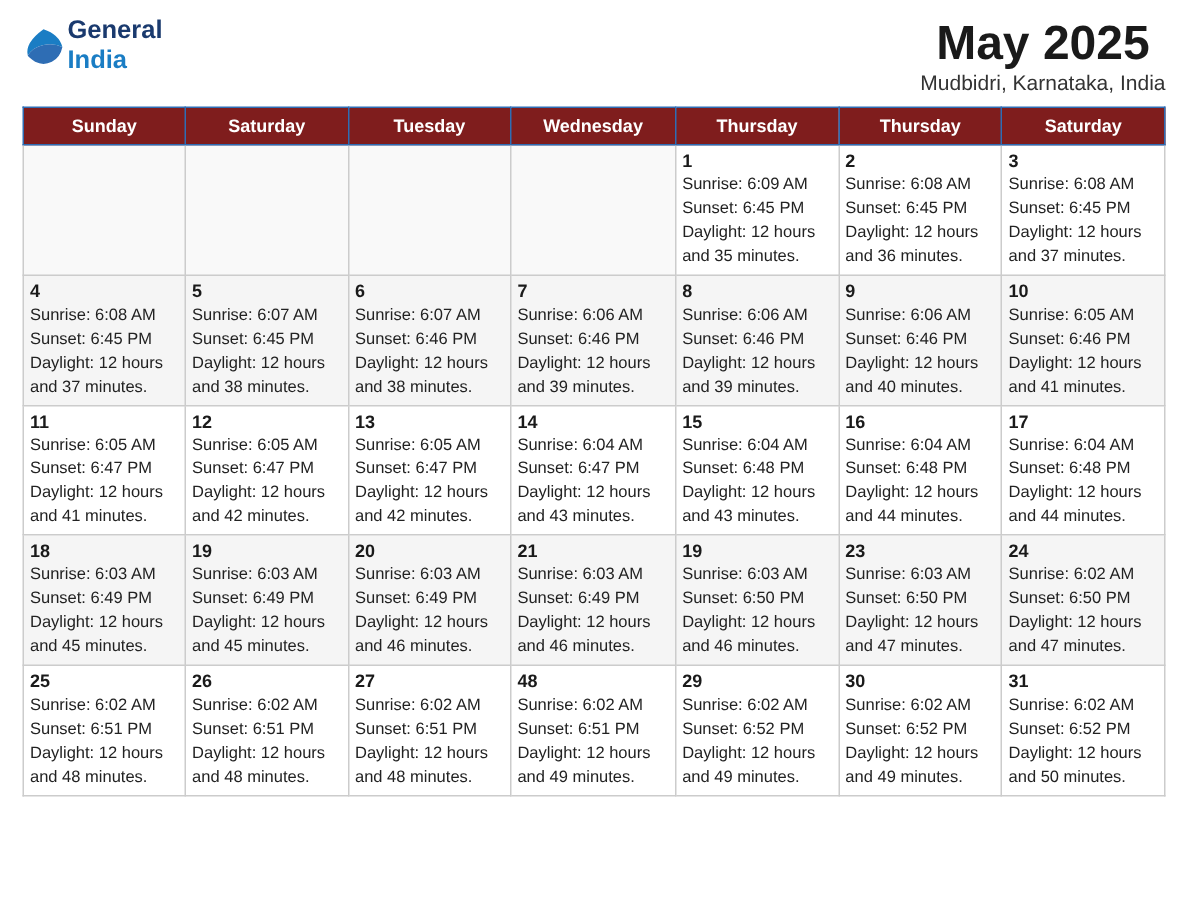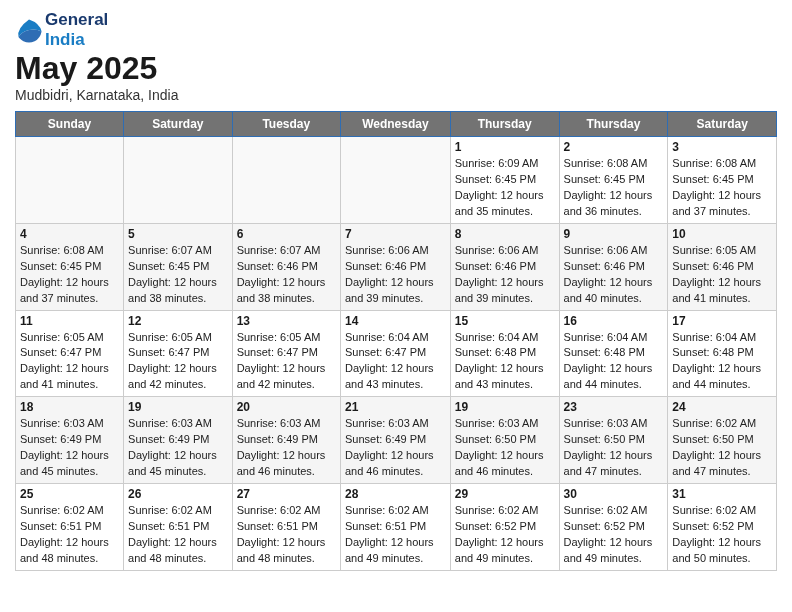--- a/index.html
+++ b/index.html
@@ -11,50 +11,49 @@
     }
     .page {
       width: 792px;
       padding: 10px 15px;
     }
     .header {
       display: flex;
       justify-content: space-between;
       align-items: flex-start;
       margin-bottom: 8px;
-      flex-direction: column;
     }
     .logo {
       display: flex;
       align-items: center;
     }
     .logo-icon {
       width: 28px;
       height: 28px;
       margin-right: 2px;
     }
     .title-block {
-      text-align: left;
+      text-align: center;
     }
     .month-title {
       font-size: 32px;
       font-weight: bold;
       color: #1a1a1a;
     }
     .location {
       font-size: 14px;
       color: #333;
     }
     .calendar-table {
       width: 100%;
       border-collapse: collapse;
       font-size: 11px;
     }
     .calendar-table th {
-      background-color: #737373;
+      background-color: #7f1d1d;
       color: white;
       text-align: center;
       padding: 5px 3px;
       font-size: 12px;
       font-weight: bold;
       border: 1px solid #2e6db4;
     }
     .calendar-table td {
       border: 1px solid #ccc;
       vertical-align: top;
@@ -316,21 +315,21 @@
 and 48 minutes.</div>
           </td>
           <td>
             <span class="day-num">27</span>
             <div class="day-info" style="white-space: pre-line;">Sunrise: 6:02 AM
 Sunset: 6:51 PM
 Daylight: 12 hours
 and 48 minutes.</div>
           </td>
           <td>
-            <span class="day-num">28</span>
+            <span class="day-num">48</span>
             <div class="day-info" style="white-space: pre-line;">Sunrise: 6:02 AM
 Sunset: 6:51 PM
 Daylight: 12 hours
 and 49 minutes.</div>
           </td>
           <td>
             <span class="day-num">29</span>
             <div class="day-info" style="white-space: pre-line;">Sunrise: 6:02 AM
 Sunset: 6:52 PM
 Daylight: 12 hours

